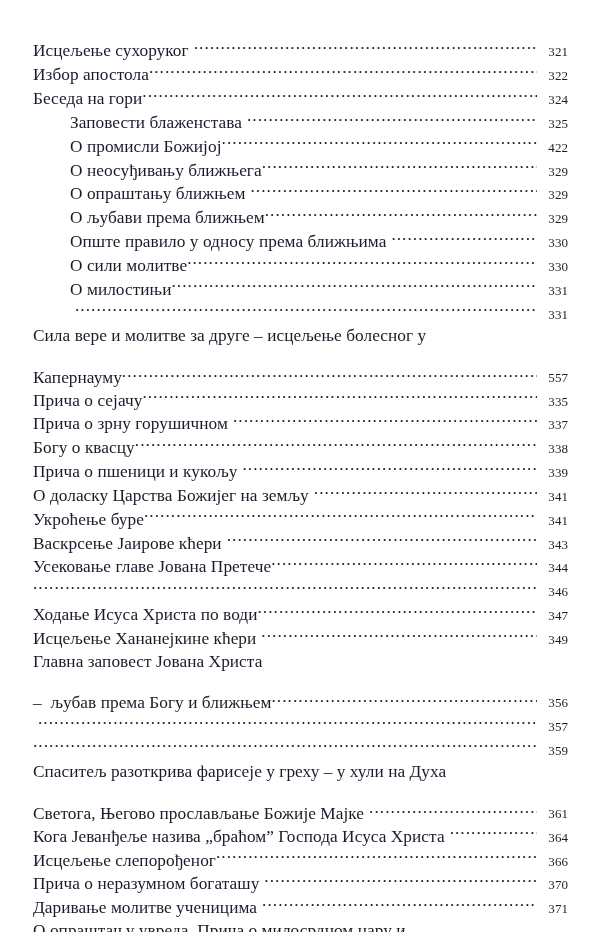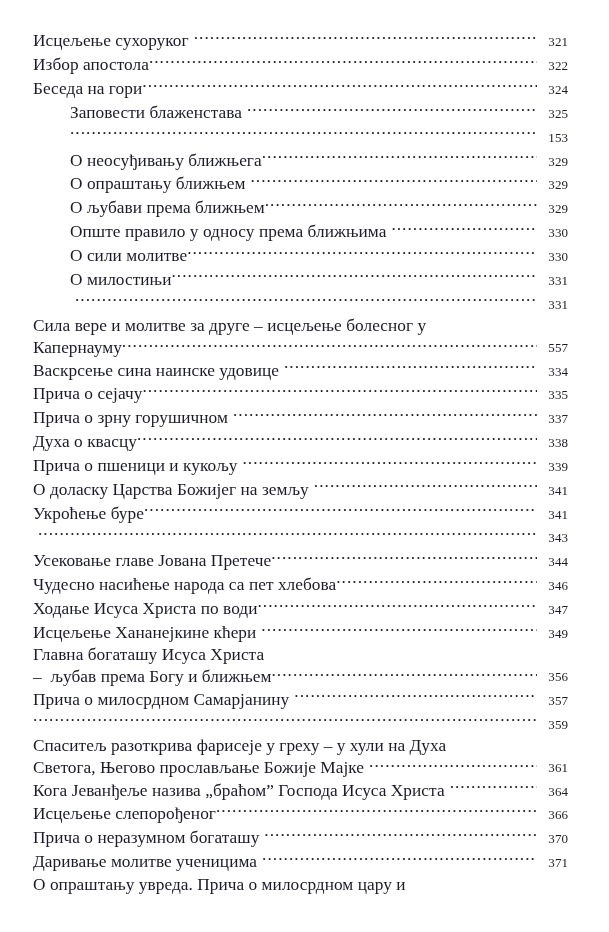--- a/index.html
+++ b/index.html
@@ -12,21 +12,21 @@
     height: 932px;
     overflow: hidden;
     font-family: "Liberation Serif", "DejaVu Serif", serif;
     color: #1b1b2b;
   }
   .page {
     position: relative;
     width: 609px;
     height: 932px;
     box-sizing: border-box;
-    padding: 29px 41px 0 33px;
+    padding: 39px 41px 0 33px;
   }
   .toc {
     display: block;
   }
   .toc-entry {
     display: flex;
     align-items: baseline;
     font-size: 17.3px;
     line-height: 21.55px;
     letter-spacing: 0.05px;
@@ -76,20 +76,21 @@
   
   .toc-entry.wrap {
     display: block;
   }
   .toc-entry.wrap .wrap-first {
     display: block;
   }
   .toc-entry.wrap .wrap-second {
     display: flex;
     align-items: center;
+    margin-top: 20px;
   }
   
   .gap-wide .leader { margin-left: 5px; }
   .gap-none .leader { margin-left: 0px; }
 </style>
 </head>
 <body>
 
 <div class="page">
   <div class="toc" id="toc-list">
@@ -107,22 +108,23 @@
         <span class="entry-title">Беседа на гори</span>
         <span class="leader"></span>
         <span class="entry-page">324</span>
       </div>
       <div class="toc-entry level-2 gap-wide">
         <span class="entry-title">Заповести блаженстава</span>
         <span class="leader"></span>
         <span class="entry-page">325</span>
       </div>
       <div class="toc-entry level-2 gap-none">
-        <span class="leader"></span>
-        <span class="entry-page">153</span>
+        <span class="entry-title">О промисли Божијој</span>
+        <span class="leader"></span>
+        <span class="entry-page">422</span>
       </div>
       <div class="toc-entry level-2 gap-none">
         <span class="entry-title">О неосуђивању ближњега</span>
         <span class="leader"></span>
         <span class="entry-page">329</span>
       </div>
       <div class="toc-entry level-2 gap-wide">
         <span class="entry-title">О опраштању ближњем</span>
         <span class="leader"></span>
         <span class="entry-page">329</span>
@@ -152,89 +154,83 @@
         <span class="entry-page">331</span>
       </div>
       <div class="toc-entry level-1 wrap gap-none">
         <span class="wrap-first">Сила вере и молитве за друге – исцељење болесног у</span>
         <div class="wrap-second">
           <span class="entry-title">Капернауму</span>
           <span class="leader"></span>
           <span class="entry-page">557</span>
         </div>
       </div>
-      <div class="toc-entry level-1 gap-wide">
-        <span class="entry-title">Васкрсење сина наинске удовице</span>
-        <span class="leader"></span>
-        <span class="entry-page">334</span>
-      </div>
       <div class="toc-entry level-1 gap-none">
         <span class="entry-title">Прича о сејачу</span>
         <span class="leader"></span>
         <span class="entry-page">335</span>
       </div>
       <div class="toc-entry level-1 gap-wide">
         <span class="entry-title">Прича о зрну горушичном</span>
         <span class="leader"></span>
         <span class="entry-page">337</span>
       </div>
       <div class="toc-entry level-1 gap-none">
-        <span class="entry-title">Духа о квасцу</span>
+        <span class="entry-title">Богу о квасцу</span>
         <span class="leader"></span>
         <span class="entry-page">338</span>
       </div>
       <div class="toc-entry level-1 gap-wide">
         <span class="entry-title">Прича о пшеници и кукољу</span>
         <span class="leader"></span>
         <span class="entry-page">339</span>
       </div>
       <div class="toc-entry level-1 gap-wide">
         <span class="entry-title">О доласку Царства Божијег на земљу</span>
         <span class="leader"></span>
         <span class="entry-page">341</span>
       </div>
       <div class="toc-entry level-1 gap-none">
         <span class="entry-title">Укроћење буре</span>
         <span class="leader"></span>
         <span class="entry-page">341</span>
       </div>
       <div class="toc-entry level-1 gap-wide">
+        <span class="entry-title">Васкрсење Јаирове кћери</span>
         <span class="leader"></span>
         <span class="entry-page">343</span>
       </div>
       <div class="toc-entry level-1 gap-none">
         <span class="entry-title">Усековање главе Јована Претече</span>
         <span class="leader"></span>
         <span class="entry-page">344</span>
       </div>
       <div class="toc-entry level-1 gap-none">
-        <span class="entry-title">Чудесно насићење народа са пет хлебова</span>
         <span class="leader"></span>
         <span class="entry-page">346</span>
       </div>
       <div class="toc-entry level-1 gap-none">
         <span class="entry-title">Ходање Исуса Христа по води</span>
         <span class="leader"></span>
         <span class="entry-page">347</span>
       </div>
       <div class="toc-entry level-1 gap-wide">
         <span class="entry-title">Исцељење Хананејкине кћери</span>
         <span class="leader"></span>
         <span class="entry-page">349</span>
       </div>
       <div class="toc-entry level-1 wrap gap-none">
-        <span class="wrap-first">Главна богаташу Исуса Христа</span>
+        <span class="wrap-first">Главна заповест Јована Христа</span>
         <div class="wrap-second">
           <span class="entry-title">–  љубав према Богу и ближњем</span>
           <span class="leader"></span>
           <span class="entry-page">356</span>
         </div>
       </div>
       <div class="toc-entry level-1 gap-wide">
-        <span class="entry-title">Прича о милосрдном Самарјанину</span>
         <span class="leader"></span>
         <span class="entry-page">357</span>
       </div>
       <div class="toc-entry level-1 gap-none">
         <span class="leader"></span>
         <span class="entry-page">359</span>
       </div>
       <div class="toc-entry level-1 wrap gap-wide">
         <span class="wrap-first">Спаситељ разоткрива фарисеје у греху – у хули на Духа</span>
         <div class="wrap-second">

